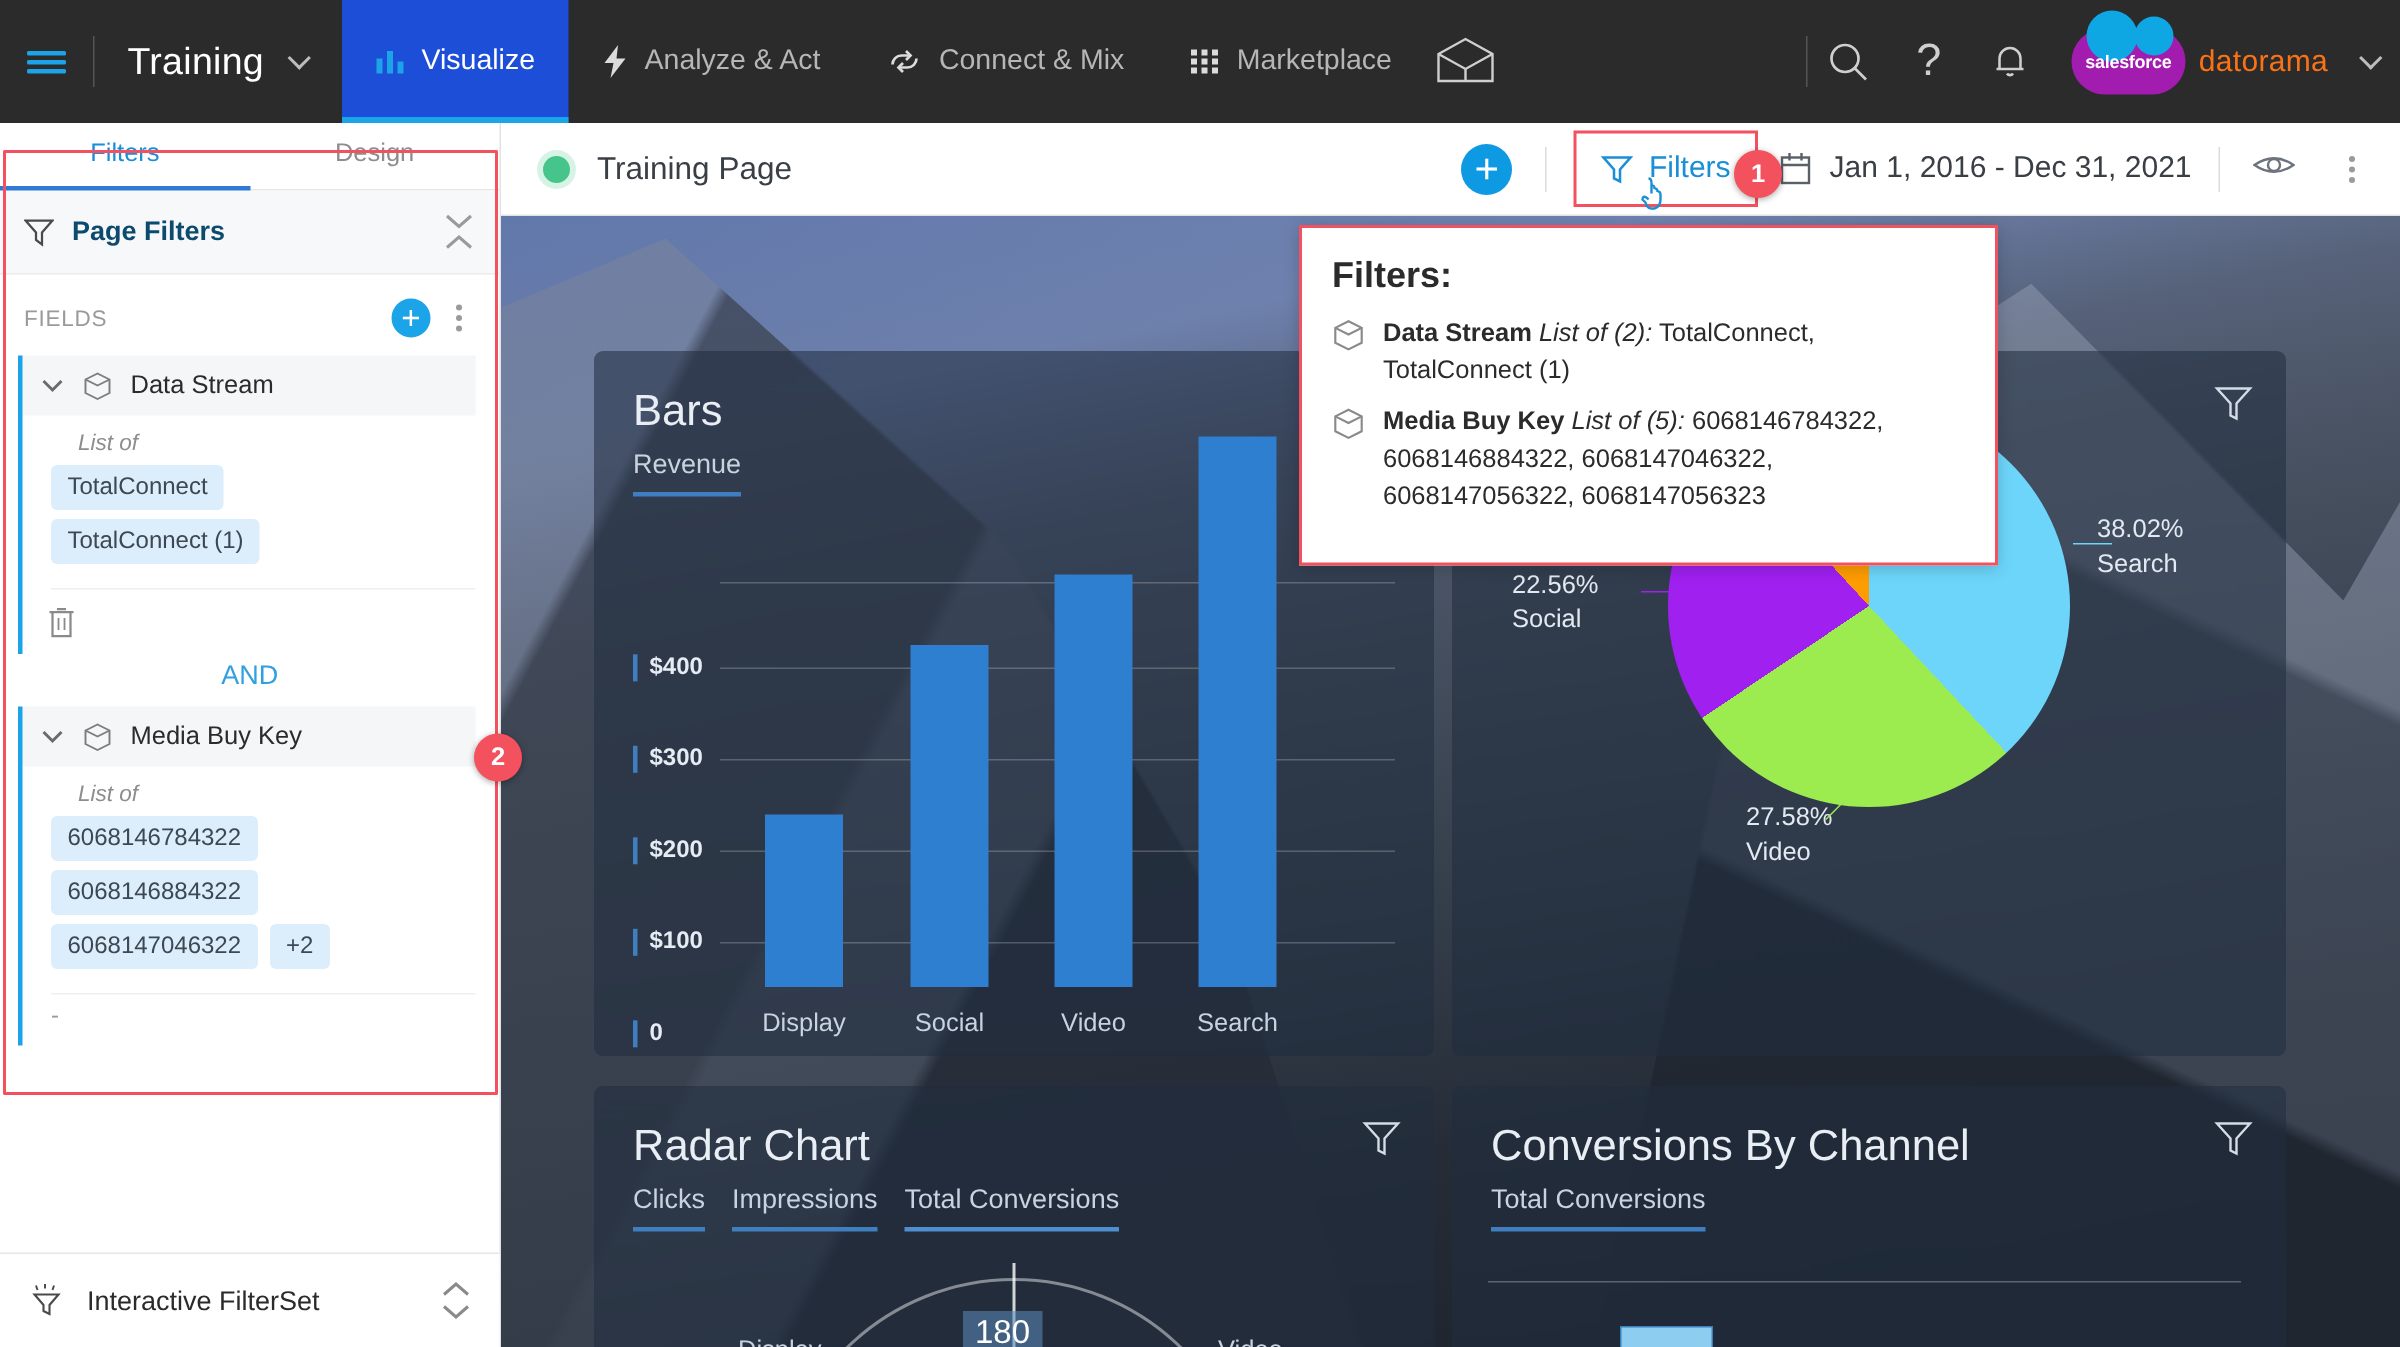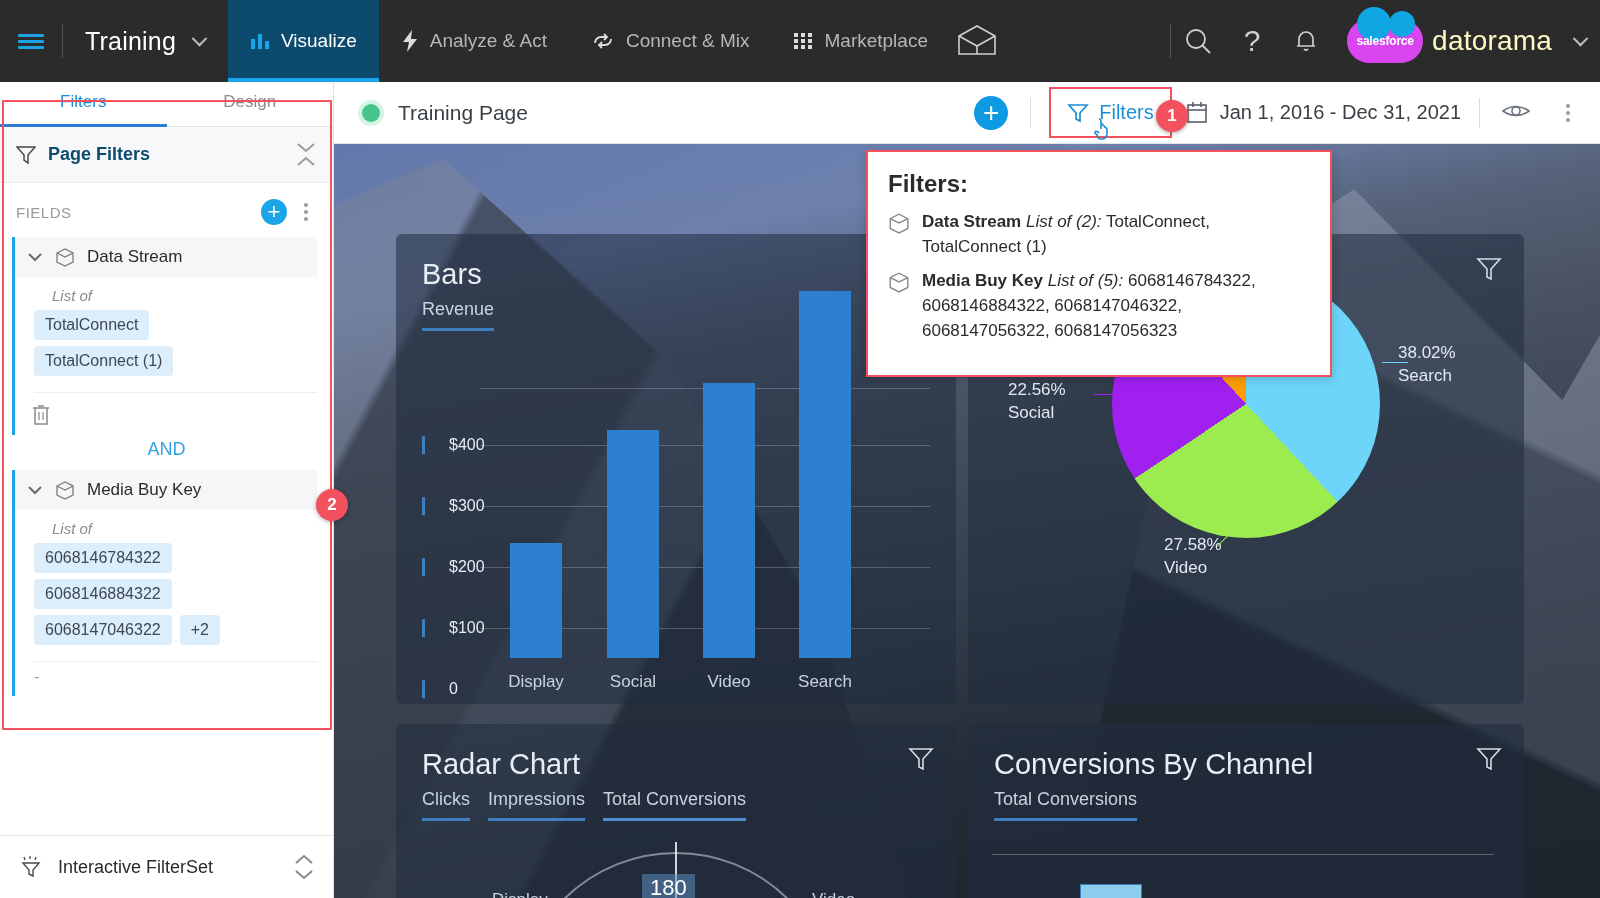--- a/index.html
+++ b/index.html
@@ -25,36 +25,36 @@
     display: flex; align-items: center; gap: 10px;
     padding: 0 16px 0 22px; height: 89px; color: #fff; cursor: pointer;
   }
   .nav-workspace .ws-title { font-size: 25px; letter-spacing: .2px; }
   .chev { display:inline-block; width:11px; height:11px; border-right:2px solid #bdbdbd; border-bottom:2px solid #bdbdbd; transform: rotate(45deg) translate(-2px,-2px); }
   .nav-items { display: flex; align-items: center; height: 82px; }
   .nav-item {
     display: flex; align-items: center; gap: 11px; padding: 0 22px; height: 82px;
     color: #b6b6b6; font-size: 19px; cursor: pointer; position: relative;
   }
-  .nav-item.active { color: #fff; background: #0c4a6e; align-items: center; }
+  .nav-item.active { color: #fff; background: #1d4ed8; align-items: center; }
   .nav-item.active::after {
     content: ""; position: absolute; left: 0; right: 0; bottom: 0; height: 4px; background: #1ba4e8;
   }
   .nav-item svg { display: block; }
   .nav-right { margin-left: auto; display: flex; align-items: center; height: 82px; padding-right: 14px; }
   .nav-icon-btn { width: 54px; height: 82px; display: flex; align-items: center; justify-content: center; cursor: pointer; }
   .brand { display: flex; align-items: center; gap: 9px; padding-left: 14px; cursor: pointer; }
   .sf-cloud {
-    width: 76px; height: 44px; background: #d946ef; border-radius: 26px; position: relative;
+    width: 76px; height: 44px; background: #a21caf; border-radius: 26px; position: relative;
     display: flex; align-items: center; justify-content: center;
   }
   .sf-cloud::before { content:""; position:absolute; width:34px; height:34px; background:#0ea7e4; border-radius:50%; top:-12px; left:10px; }
   .sf-cloud::after { content:""; position:absolute; width:26px; height:26px; background:#0ea7e4; border-radius:50%; top:-8px; right:8px; }
   .sf-cloud b { position: relative; z-index: 2; color: #fff; font-size: 12px; font-weight: 700; letter-spacing: -.2px; }
-  .brand-name { color: #fef9c3; font-size: 28px; letter-spacing: .2px; }
+  .brand-name { color: #f97316; font-size: 20px; letter-spacing: .2px; }
 
   
   .left-panel {
     position: absolute; top: 82px; left: 0; width: 334px; height: 816px;
     background: #fff; border-right: 1px solid #e2e2e2; z-index: 40;
     display: flex; flex-direction: column;
   }
   .lp-header { display: flex; align-items: center; gap: 14px; padding: 18px 18px 10px 18px; }
   .lp-title { font-size: 25px; font-weight: 700; color: #2b2b2b; }
   .lp-close { margin-left: auto; cursor: pointer; color: #9b9b9b; font-size: 26px; line-height: 1; font-weight: 300; }
@@ -180,21 +180,21 @@
   }
   .w-title { color: #e9eef5; font-size: 29px; font-weight: 400; }
   .w-metrics { display: flex; gap: 18px; margin-top: 8px; }
   .w-metric { color: #c9d3df; font-size: 18px; padding-bottom: 8px; border-bottom: 3px solid #3f7fbf; }
   .w-metric.strong { border-bottom-color:#4f8fd0; }
   .w-funnel { position: absolute; right: 22px; top: 22px; cursor: pointer; }
 
   
   .bars-area { position: absolute; left: 26px; right: 26px; top: 150px; bottom: 46px; }
   .grid-line { position: absolute; left: 58px; right: 0; height: 1px; background: rgba(255,255,255,.22); }
-  .y-tick { position: absolute; left: 0; transform: translateY(-50%); color: #e6ecf4; font-size: 16px; padding-left: 24px; border-left: 3px solid #3f7fbf; line-height: 1.1;}
+  .y-tick { position: absolute; left: 0; transform: translateY(-50%); color: #e6ecf4; font-size: 16px; padding-left: 8px; border-left: 3px solid #3f7fbf; line-height: 1.1; font-weight: bold;}
   .bar { position: absolute; bottom: 0; background: #2f7fd0; }
   .x-label { position: absolute; bottom: -34px; transform: translateX(-50%); color: #c9d3df; font-size: 17px; }
 
   
   .pie-wrap { position: absolute; left: 0; right: 0; top: 0; bottom: 0; }
   .pie {
     position: absolute; left: 144px; top: 36px; width: 268px; height: 268px; border-radius: 50%;
   }
   .pie-lab { position: absolute; color: #e3e9f1; font-size: 17px; line-height: 1.35; }
   .pie-lab .pct { font-weight: 400; }

